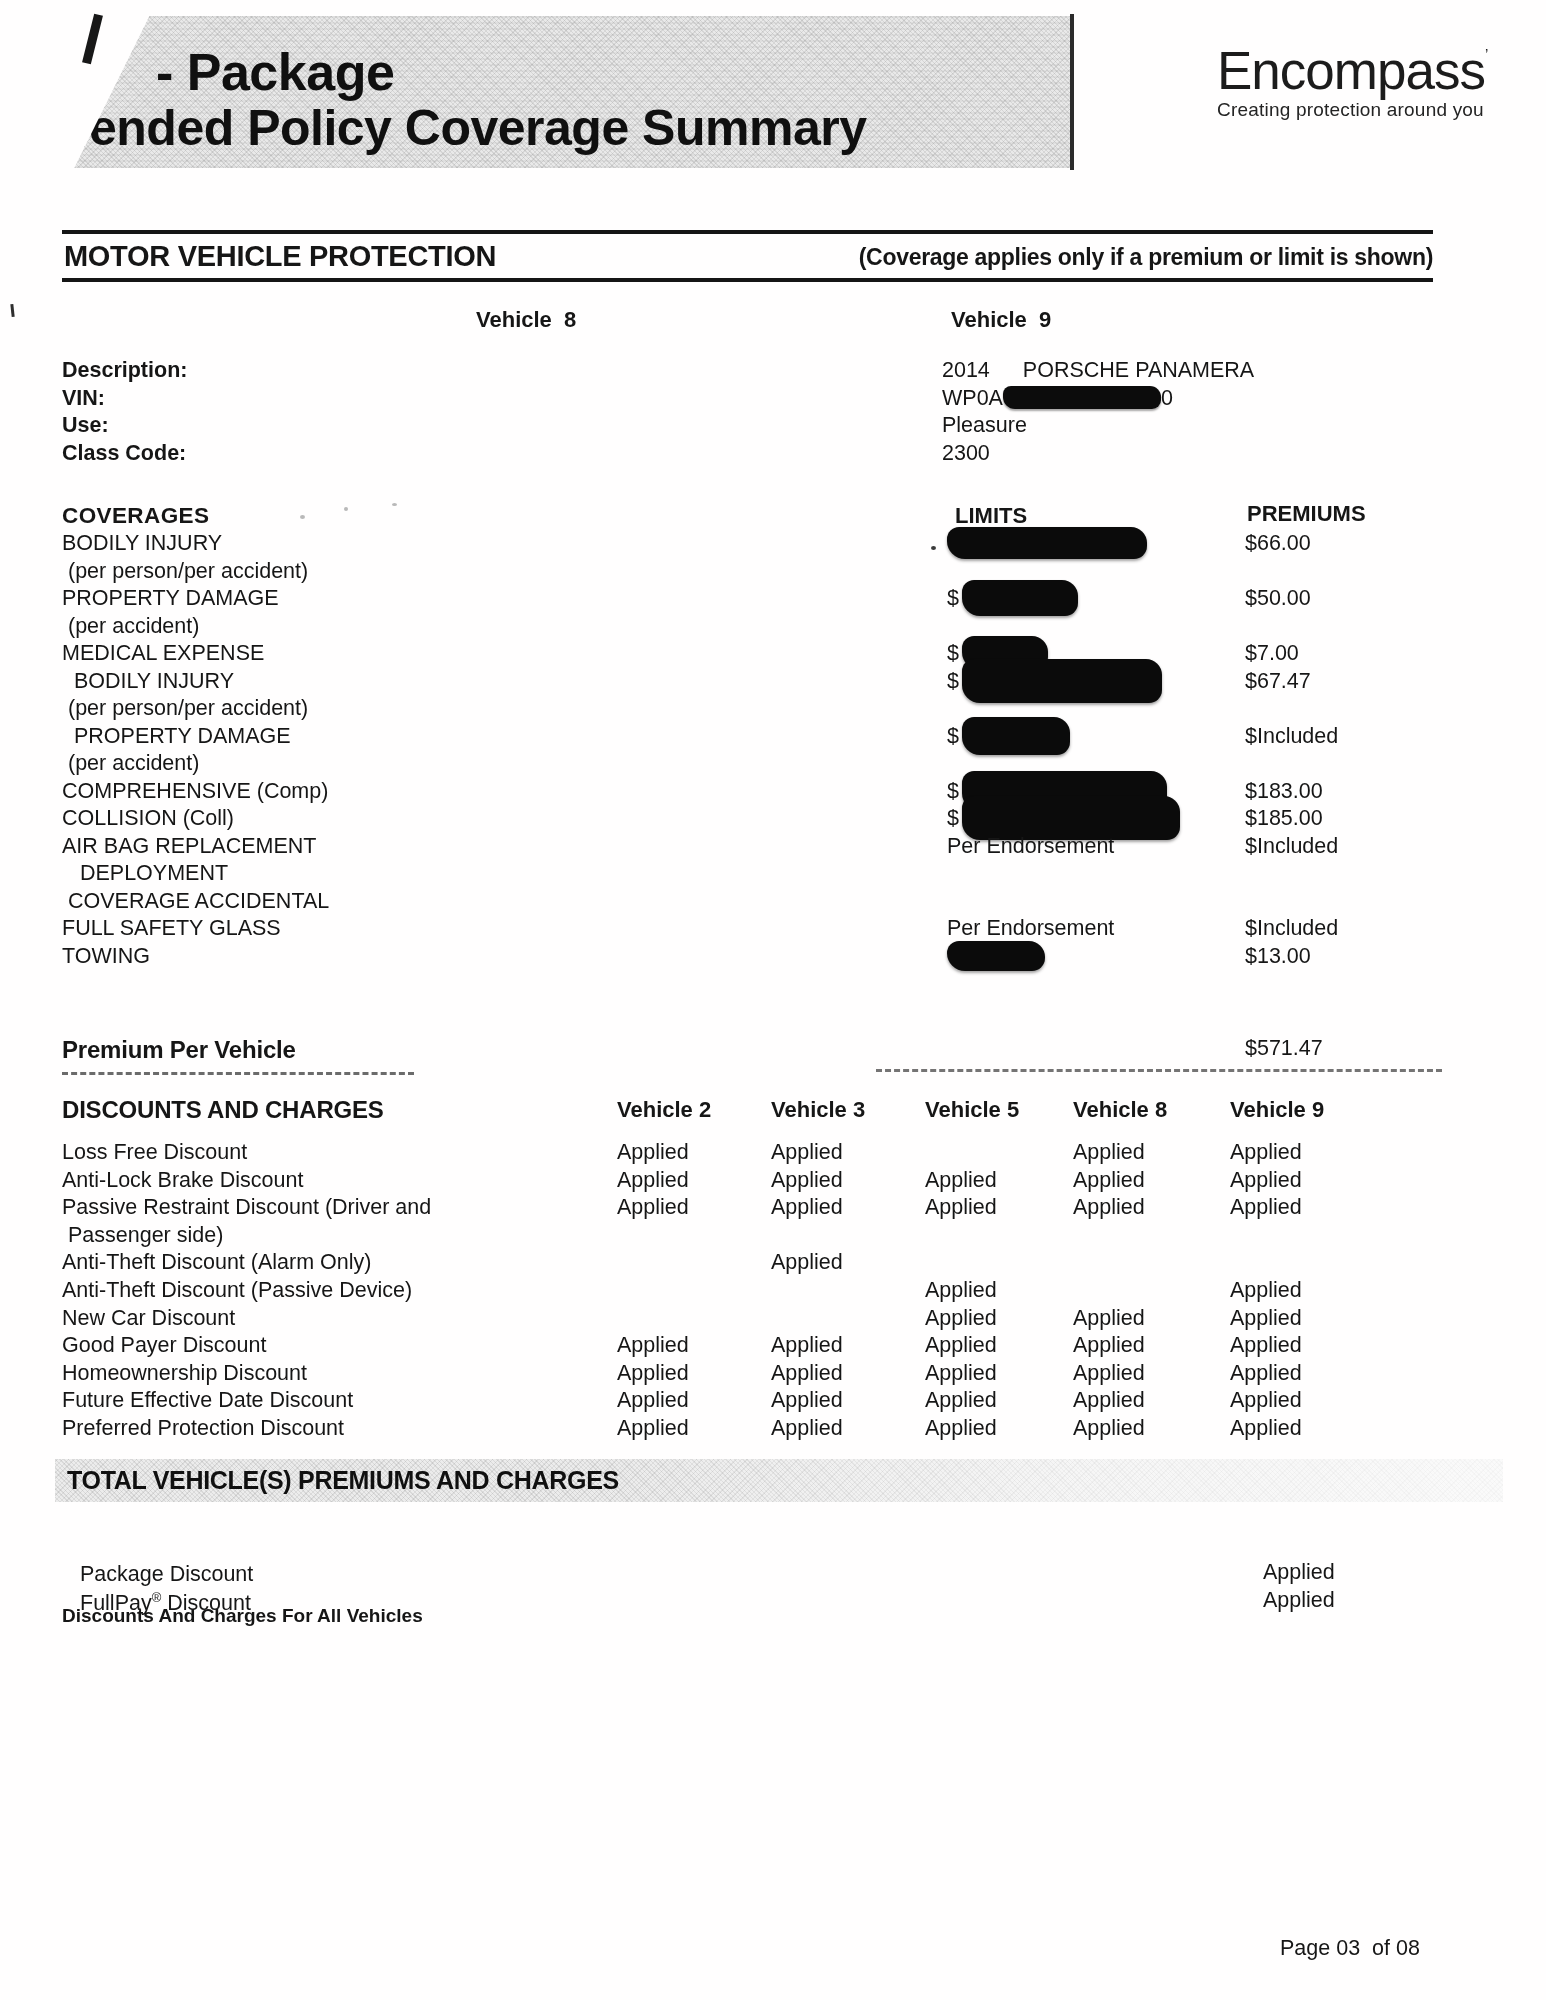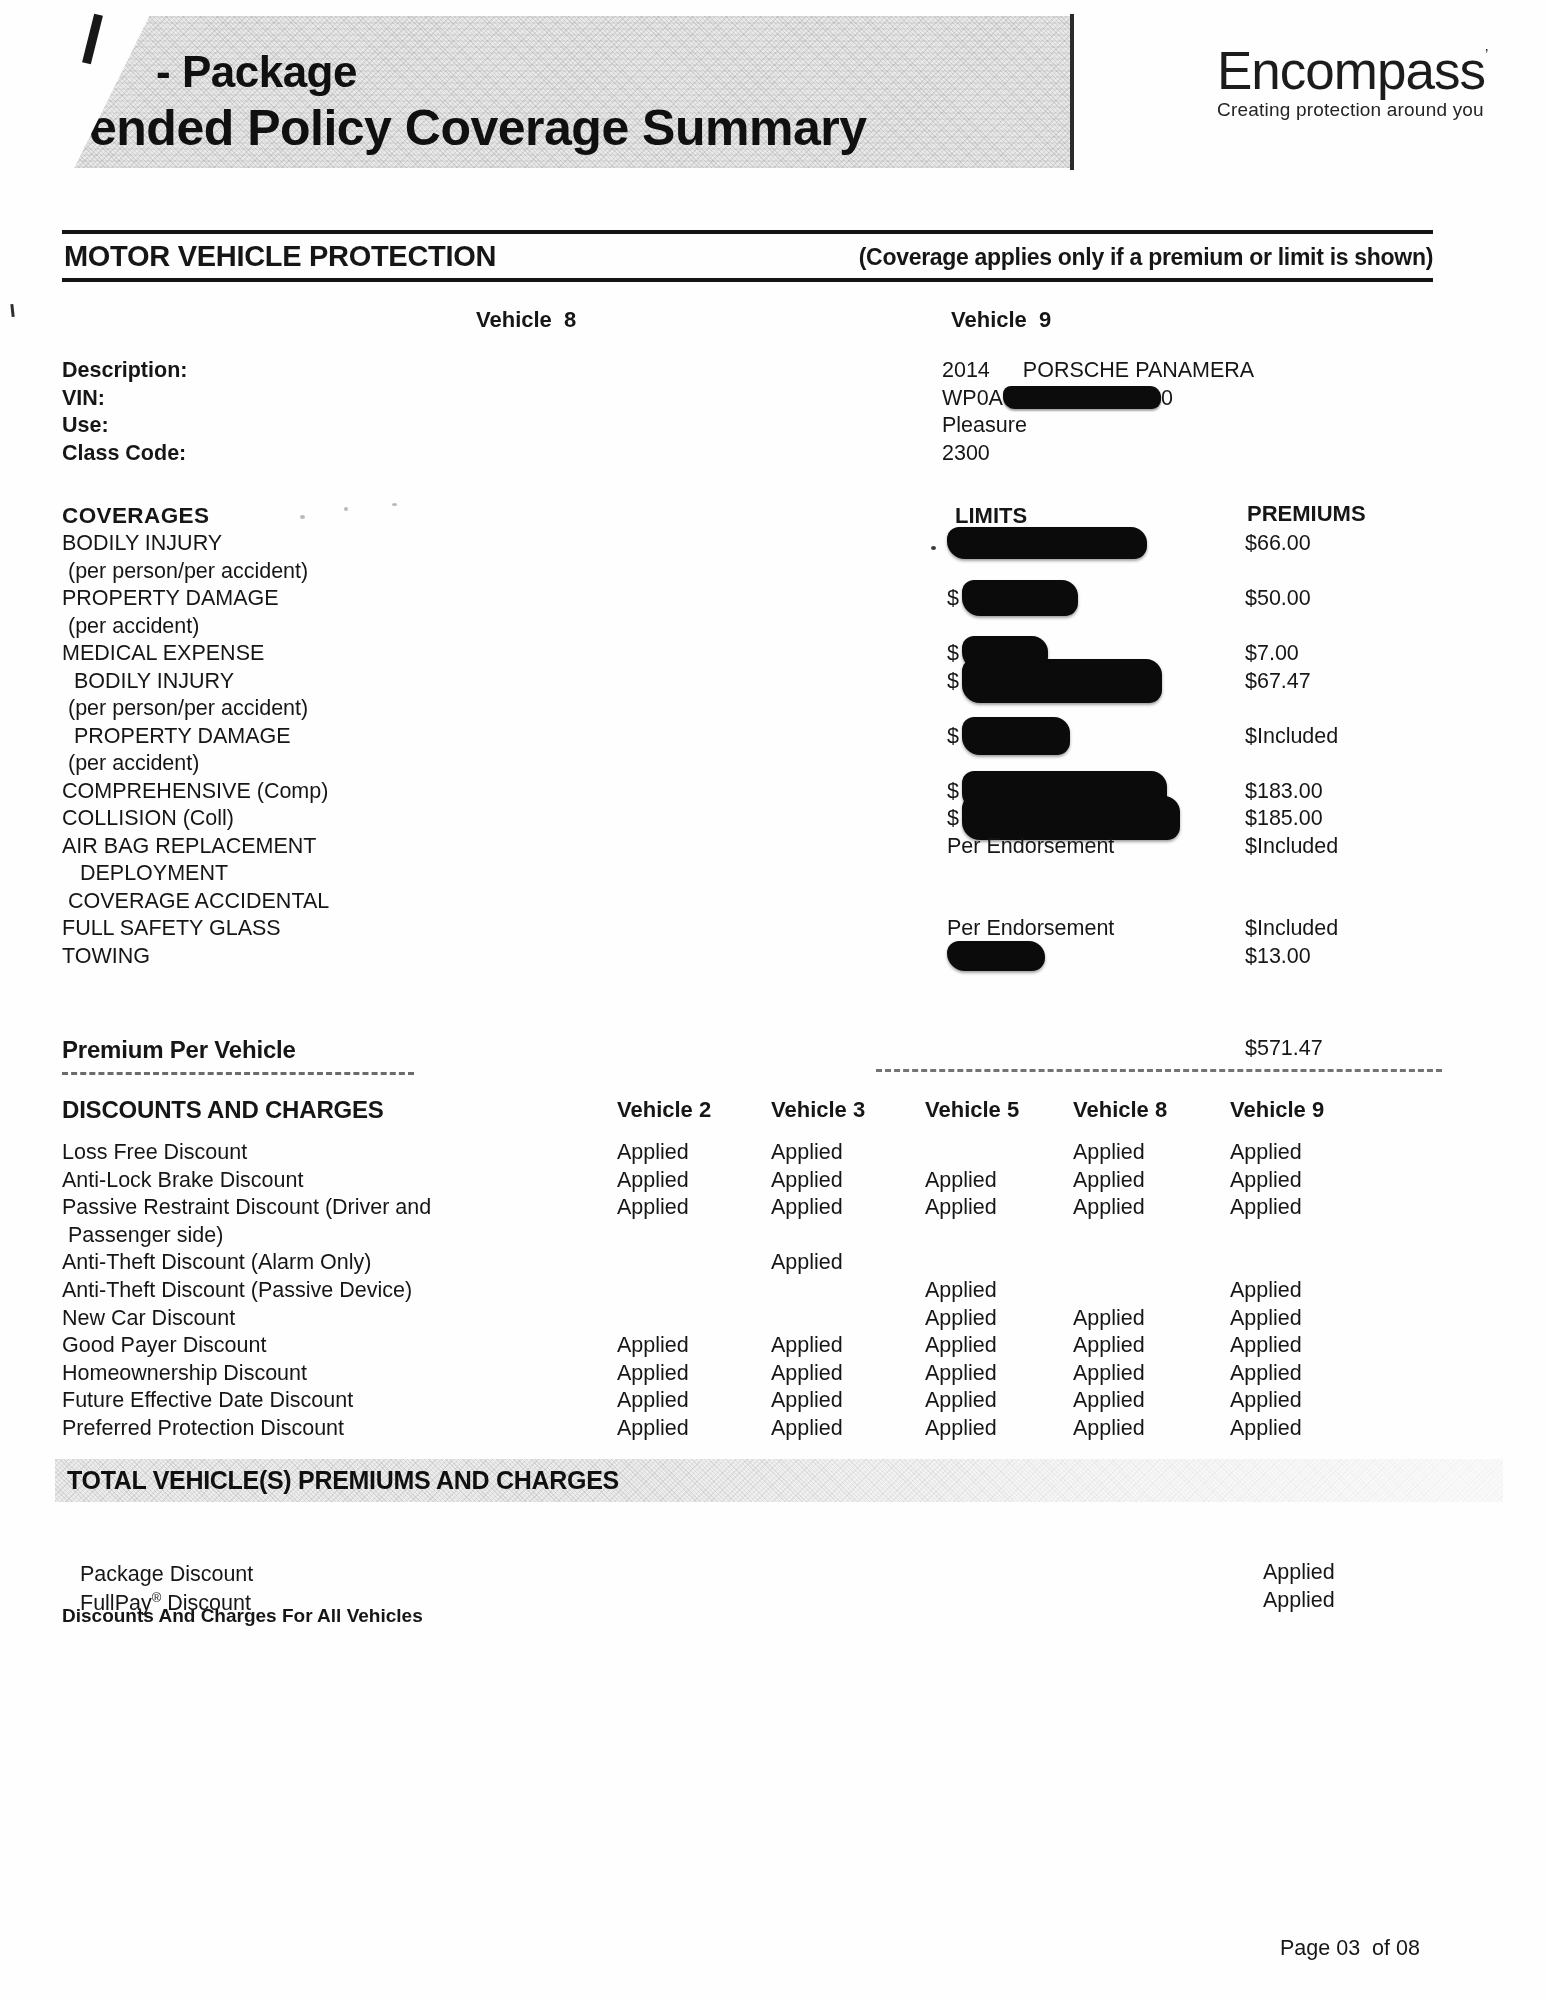--- a/index.html
+++ b/index.html
@@ -8,21 +8,21 @@
   .pre{white-space:pre;}
 
   
   .banner{position:absolute;left:58px;top:16px;width:1016px;height:152px;
     clip-path:polygon(9% 0%,100% 0%,100% 100%,1.6% 100%);
     background-color:#e9e9e9;
     background-image:
       repeating-linear-gradient(45deg,rgba(110,110,110,.16) 0 1px,transparent 1px 3px),
       repeating-linear-gradient(-45deg,rgba(90,90,90,.13) 0 1px,transparent 1px 4px),
       repeating-linear-gradient(0deg,rgba(130,130,130,.10) 0 2px,transparent 2px 6px);}
-  .banner-line1{margin:30px 0 0 98px;font-size:44px;font-weight:700;line-height:52px;letter-spacing:-.5px;color:#101010;}
+  .banner-line1{margin:30px 0 0 98px;font-size:52px;font-weight:700;line-height:52px;letter-spacing:-.5px;color:#101010;}
   .banner-line2{margin:4px 0 12px 20px;font-size:50px;font-weight:700;line-height:52px;letter-spacing:-.5px;color:#101010;display:flex;align-items:center;}
   .cut-stroke{display:inline-block;width:7px;height:38px;background:#141414;margin-right:4px;}
   .banner-edge{position:absolute;left:1070px;top:14px;width:4px;height:156px;background:#2b2b2b;}
   .banner-mark{position:absolute;left:88px;top:14px;width:9px;height:50px;background:#181818;transform:rotate(14deg);}
 
   
   .logo{position:absolute;left:1217px;top:26px;width:300px;}
   .logo-name{font-size:53px;font-weight:400;letter-spacing:-1px;color:#1c1c1c;line-height:56px;}
   .logo-tm{font-size:15px;vertical-align:30px;letter-spacing:0;}
   .logo-tagline{font-size:19px;color:#242424;margin-top:0;letter-spacing:.2px;}

